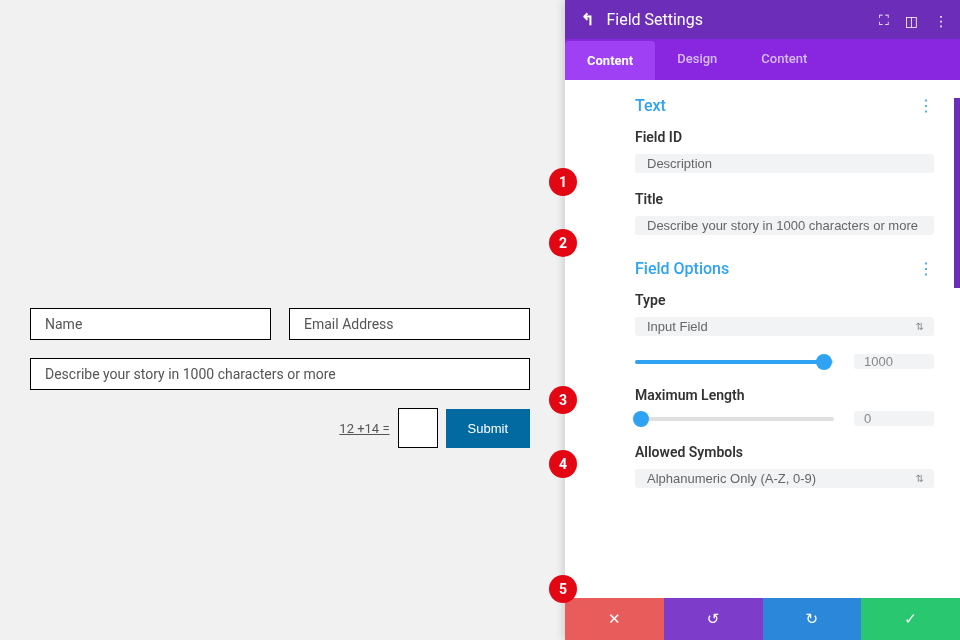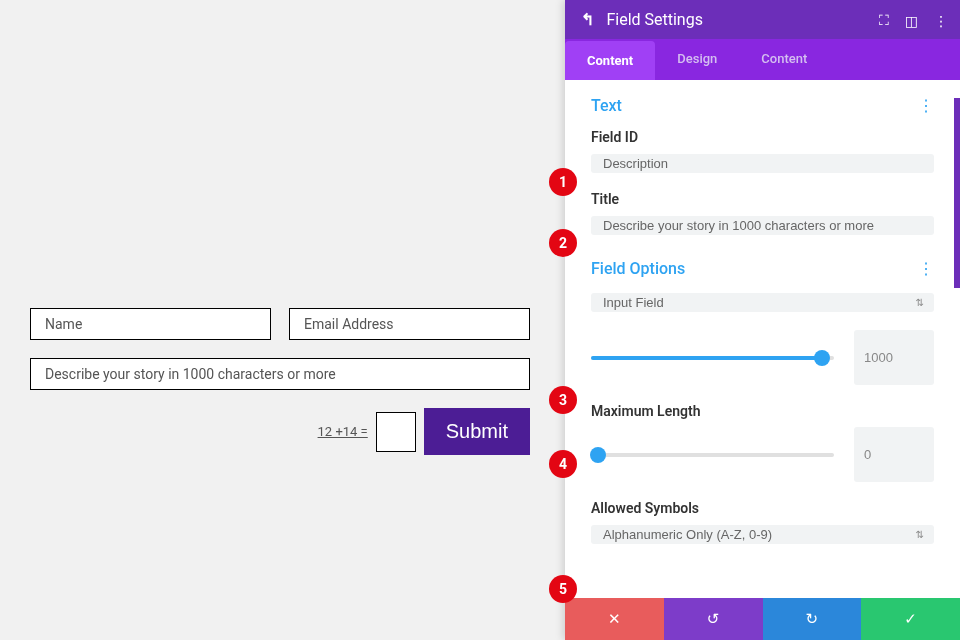--- a/index.html
+++ b/index.html
@@ -5,50 +5,50 @@
 * { box-sizing: border-box; margin: 0; padding: 0; }
 body { font-family: -apple-system, BlinkMacSystemFont, "Segoe UI", Roboto, Arial, sans-serif; background: #f1f1f1; width: 960px; height: 640px; overflow: hidden; position: relative; }
 .canvas { position: absolute; left: 0; top: 0; width: 560px; height: 640px; background: #f1f1f1; padding: 0; }
 .form-area { position: absolute; left: 30px; top: 308px; width: 500px; }
 .form-row { display: flex; gap: 18px; margin-bottom: 18px; }
 .form-field { flex: 1; border: 1px solid #000; background: #fff; padding: 7px 14px; font-size: 14px; color: #555; }
 .full { width: 100%; }
 .captcha-row { display: flex; align-items: center; justify-content: flex-end; gap: 8px; margin-top: 8px; }
 .captcha-label { font-size: 13px; color: #555; text-decoration: underline; }
 .captcha-box { width: 40px; height: 40px; border: 1px solid #000; background: #fff; }
-.submit-btn { background: #4c1d95; color: #fff; padding: 12px 22px; font-size: 20px; border: none; cursor: pointer; text-align: center; }
+.submit-btn { background: #0369a1; color: #fff; padding: 12px 22px; font-size: 13px; border: none; cursor: pointer; text-align: center; }
 .panel { position: absolute; right: 0; top: 0; width: 395px; height: 640px; background: #fff; box-shadow: -2px 0 8px rgba(0,0,0,0.15); display: flex; flex-direction: column; }
 .panel-header { background: #6c2eb9; color: #fff; padding: 10px 16px; position: relative; }
 .panel-header-row { display: flex; align-items: center; gap: 12px; }
 .back-icon { cursor: pointer; font-size: 16px; font-weight: bold; }
 .panel-title { font-size: 16px; font-weight: 400; }
 .panel-icons { position: absolute; right: 12px; top: 12px; display: flex; gap: 16px; align-items: center; }
 .panel-icons span { font-size: 14px; cursor: pointer; }
 .preset { font-size: 11px; color: #d4bef0; margin-top: 4px; margin-left: 26px; cursor: pointer; }
 .tabs { display: flex; background: #8927e0; }
 .tab { padding: 12px 22px; font-size: 13px; color: #d4bef0; cursor: pointer; font-weight: 500; }
 .tab.active { background: #a040f5; color: #fff; font-weight: 700; border-radius: 4px 4px 0 0; margin-top: 2px; }
-.panel-body { flex: 1; overflow-y: auto; padding: 0; position: relative; }
+.panel-body { flex: 1; overflow-y: auto; padding: 0; position: relative; margin-left: 44px; }
 .panel-body::-webkit-scrollbar { width: 6px; }
 .panel-body::-webkit-scrollbar-thumb { background: #6c2eb9; }
 .panel-body-inner { padding: 16px 26px; }
 .section { margin-bottom: 24px; }
 .section-head { display: flex; justify-content: space-between; align-items: center; margin-bottom: 14px; }
 .section-title { color: #2ea3f2; font-size: 16px; font-weight: 500; }
 .dots { color: #2ea3f2; cursor: pointer; font-size: 16px; }
 .field-group { margin-bottom: 18px; }
 .field-label { font-size: 14px; color: #333; font-weight: 600; margin-bottom: 8px; display: block; }
 .field-input { width: 100%; background: #f1f3f4; border: none; padding: 2px 12px; font-size: 13px; color: #666; border-radius: 3px; }
 .select-wrap { position: relative; }
 .select-arrow { position: absolute; right: 10px; top: 50%; transform: translateY(-50%); color: #888; font-size: 10px; pointer-events: none; }
 .slider-row { display: flex; align-items: center; gap: 20px; }
 .slider-track { flex: 1; height: 4px; background: #e0e0e0; position: relative; border-radius: 2px; }
 .slider-fill { position: absolute; height: 4px; background: #2ea3f2; border-radius: 2px; top: 0; left: 0; }
 .slider-thumb { position: absolute; width: 16px; height: 16px; background: #2ea3f2; border-radius: 50%; top: 50%; transform: translate(-50%, -50%); cursor: pointer; }
-.slider-val { width: 80px; background: #f1f3f4; border: none; padding: 20px 10px; font-size: 13px; color: #888; border-radius: 3px; text-align: left; }
+.slider-val { width: 80px; background: #f1f3f4; border: none; padding: 0 10px; font-size: 13px; color: #888; border-radius: 3px; text-align: left; }
 .panel-footer { display: flex; height: 42px; }
 .footer-btn { flex: 1; border: none; cursor: pointer; display: flex; align-items: center; justify-content: center; color: #fff; font-size: 15px; }
 .fb-cancel { background: #e85c5c; }
 .fb-undo { background: #7d3cc9; }
 .fb-redo { background: #2b87da; }
 .fb-save { background: #29c770; }
 .num-badge { position: absolute; width: 28px; height: 28px; background: #e30613; color: #fff; border-radius: 50%; display: flex; align-items: center; justify-content: center; font-size: 14px; font-weight: 700; z-index: 20; }
 .b1 { left: 549px; top: 168px; }
 .b2 { left: 549px; top: 229px; }
 .b3 { left: 549px; top: 386px; }
@@ -108,20 +108,21 @@
         <label class="field-label">Title</label>
         <input class="field-input" value="Describe your story in 1000 characters or more" style="">
       </div>
     </div>
     <div class="section">
       <div class="section-head">
         <span class="section-title">Field Options</span>
         <span class="dots">⋮</span>
       </div>
       <div class="field-group">
+        <label class="field-label">Type</label>
         <div class="select-wrap">
           <input class="field-input" readonly="" value="Input Field" style="">
           <span class="select-arrow">⇅</span>
         </div>
       </div>
       <div class="field-group">
         <div class="slider-row">
           <div class="slider-track">
             <div class="slider-fill" style="width:95%"></div>
             <div class="slider-thumb" style="left:95%"></div>

